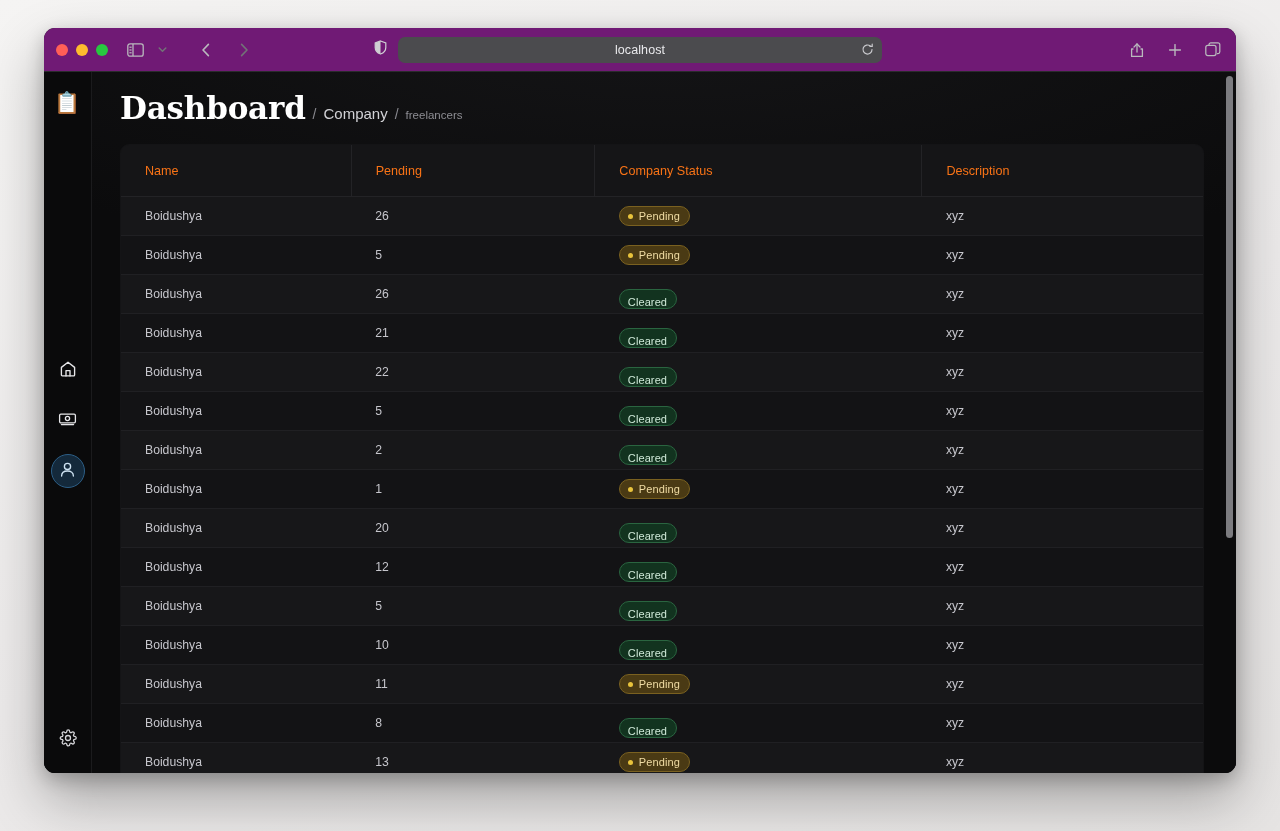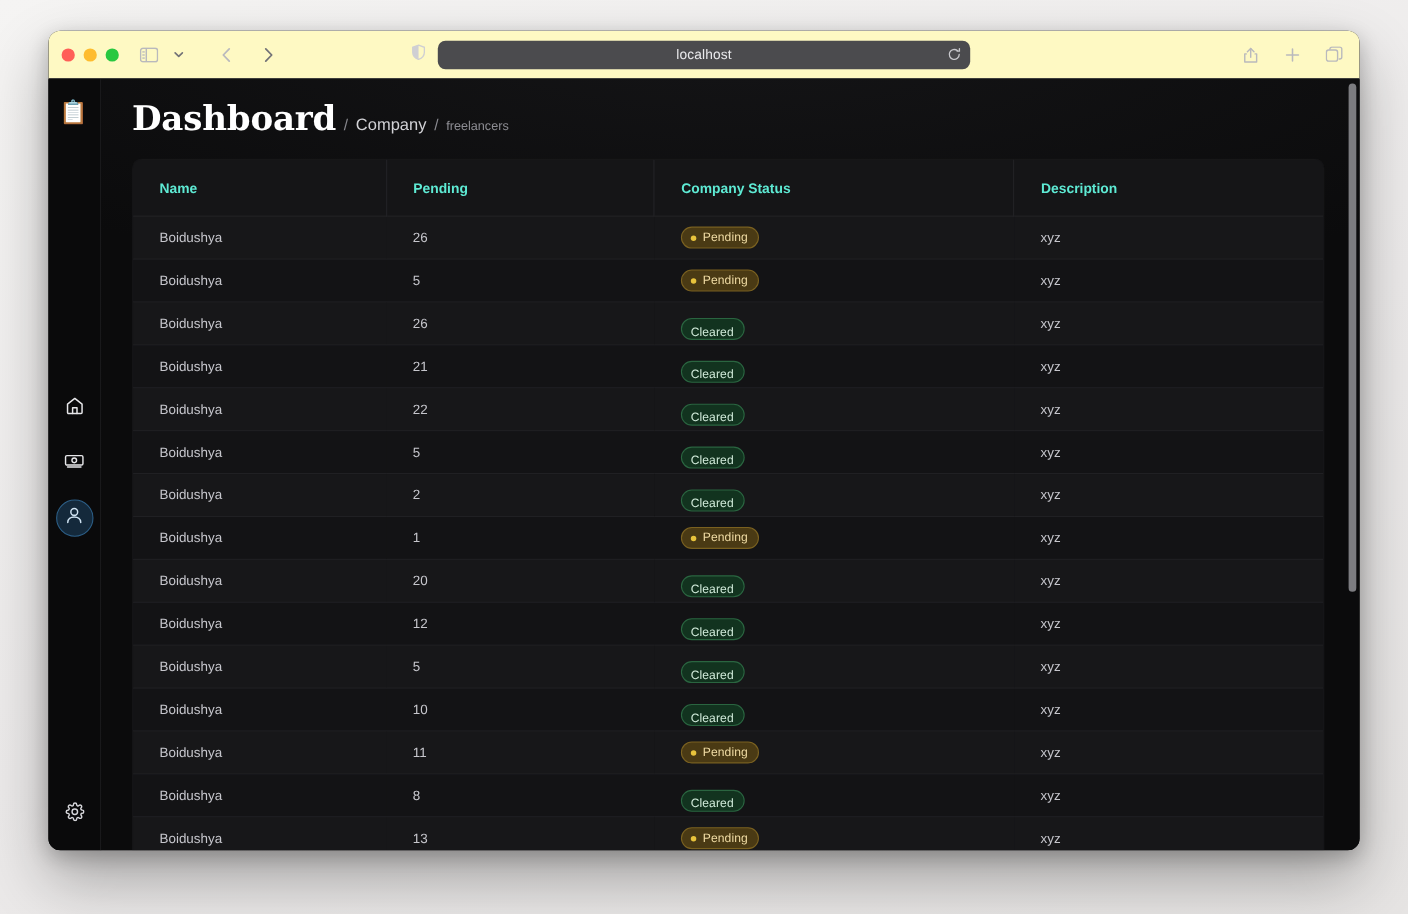--- a/index.html
+++ b/index.html
@@ -30,21 +30,21 @@
     border-radius: 11px;
     background: #1d1d1f;
     overflow: hidden;
     box-shadow: 0 26px 56px rgba(0,0,0,.30), 0 6px 18px rgba(0,0,0,.22);
   }
 
   
   #toolbar {
     position: relative;
     height: 44px;
-    background: #fef9c3;
+    background: #701a75;
     border-bottom: 1px solid #2b2b2d;
     display: flex;
     align-items: center;
     padding: 0 12px;
   }
   .traffic {
     display: flex;
     align-items: center;
     gap: 8px;
     margin-right: 16px;
@@ -251,22 +251,22 @@
     background: #141416;
     border: 1px solid #212124;
     border-radius: 9px 9px 0 0;
     overflow: hidden;
     table-layout: fixed;
   }
   #data-table thead th {
     height: 52px;
     text-align: left;
     font-size: 12.6px;
-    font-weight: 700;
-    color: #5eead4;
+    font-weight: 400;
+    color: #f97316;
     padding: 0 0 0 24px;
     background: #151517;
     border-bottom: 1px solid #232326;
     border-right: 1px solid #232326;
     vertical-align: middle;
   }
   #data-table thead th:last-child { border-right: none; }
   #data-table tbody td {
     height: 39px;
     font-size: 12.2px;

